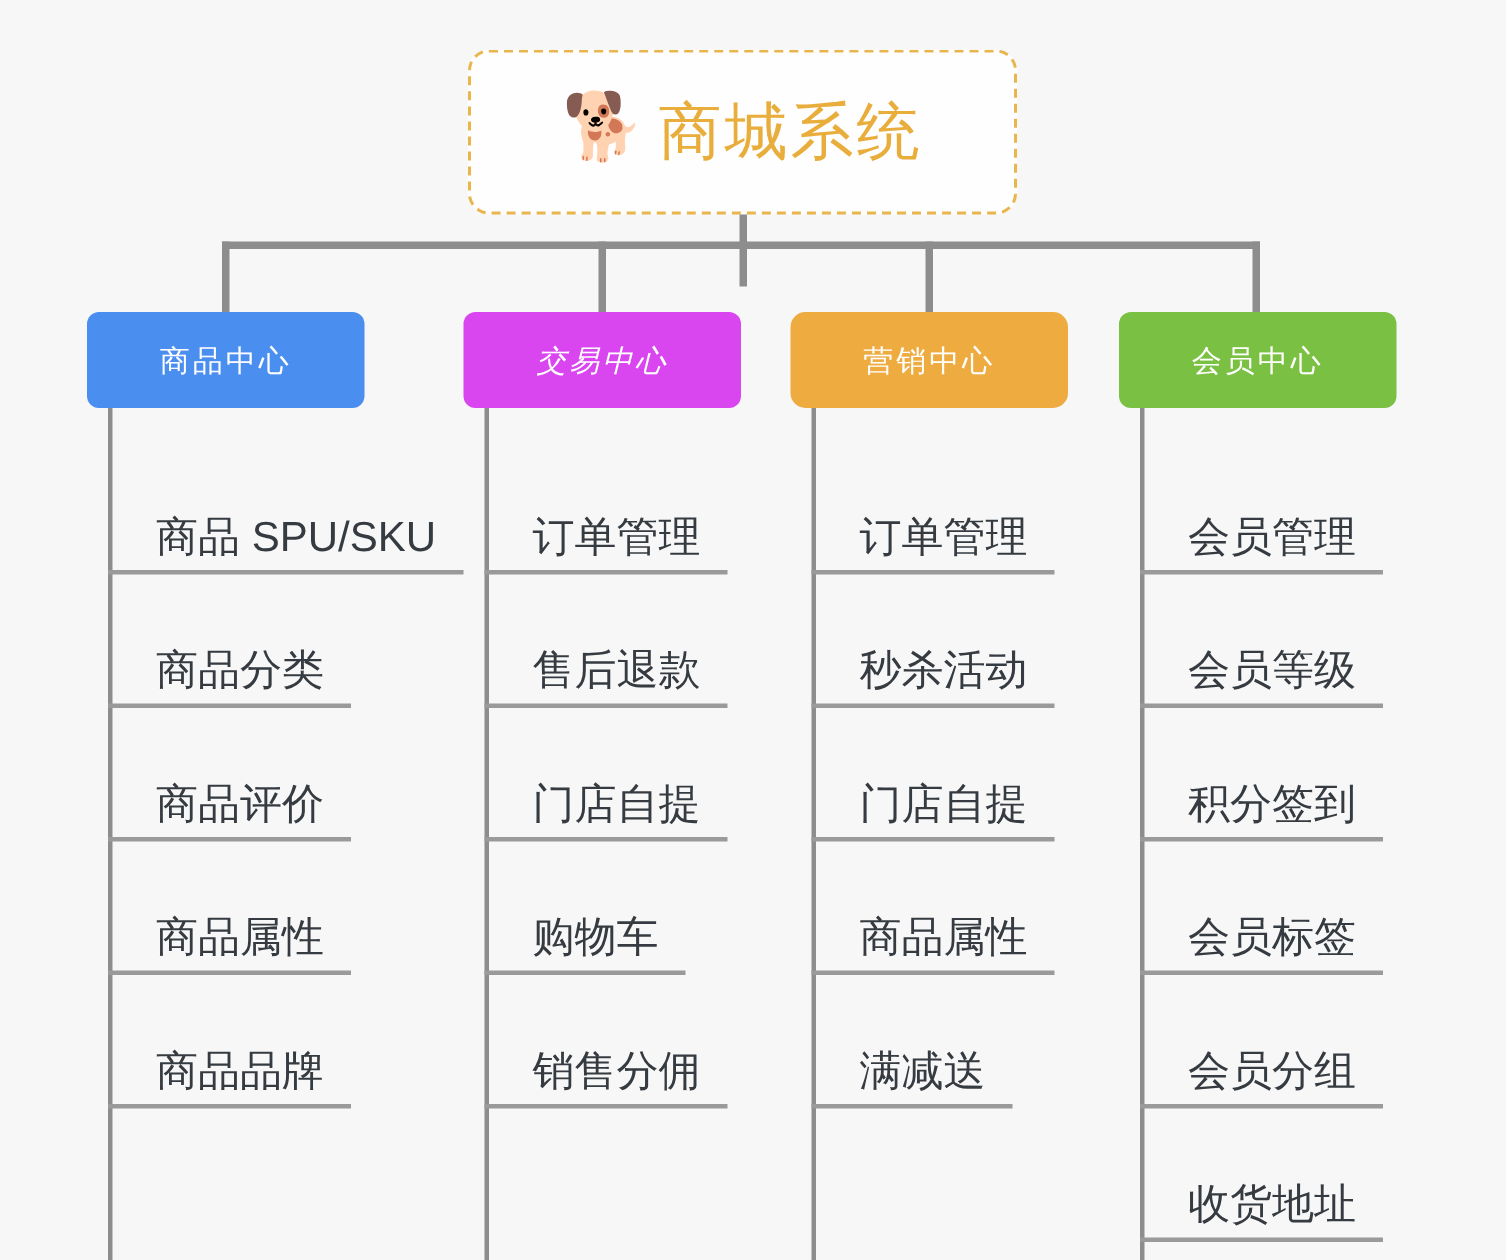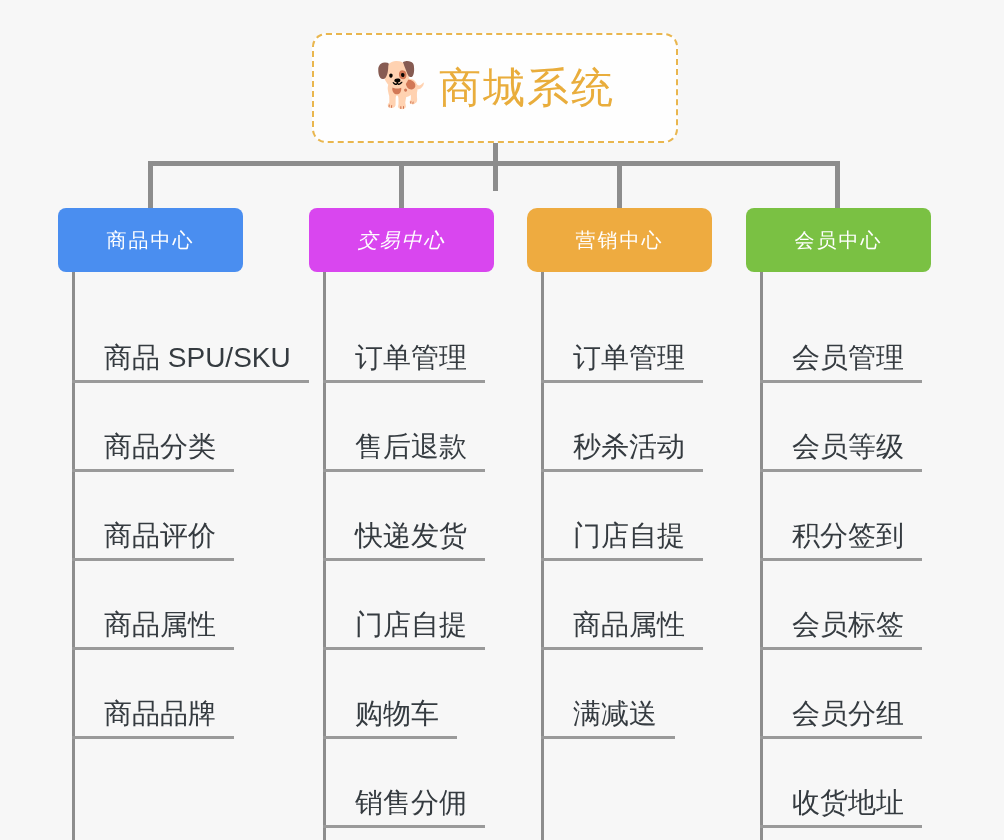--- a/index.html
+++ b/index.html
@@ -175,23 +175,20 @@
     </div>
     <div class="leaf-list">
       <div class="leaf-trunk" style="height:592px;"></div>
       <div class="leaf">
         <span class="leaf-label">订单管理</span>
       </div>
       <div class="leaf">
         <span class="leaf-label">售后退款</span>
       </div>
       <div class="leaf">
-        <span class="leaf-label">快递发货</span>
-      </div>
-      <div class="leaf">
         <span class="leaf-label">门店自提</span>
       </div>
       <div class="leaf">
         <span class="leaf-label">购物车</span>
       </div>
       <div class="leaf">
         <span class="leaf-label">销售分佣</span>
       </div>
     </div>
   </div>

